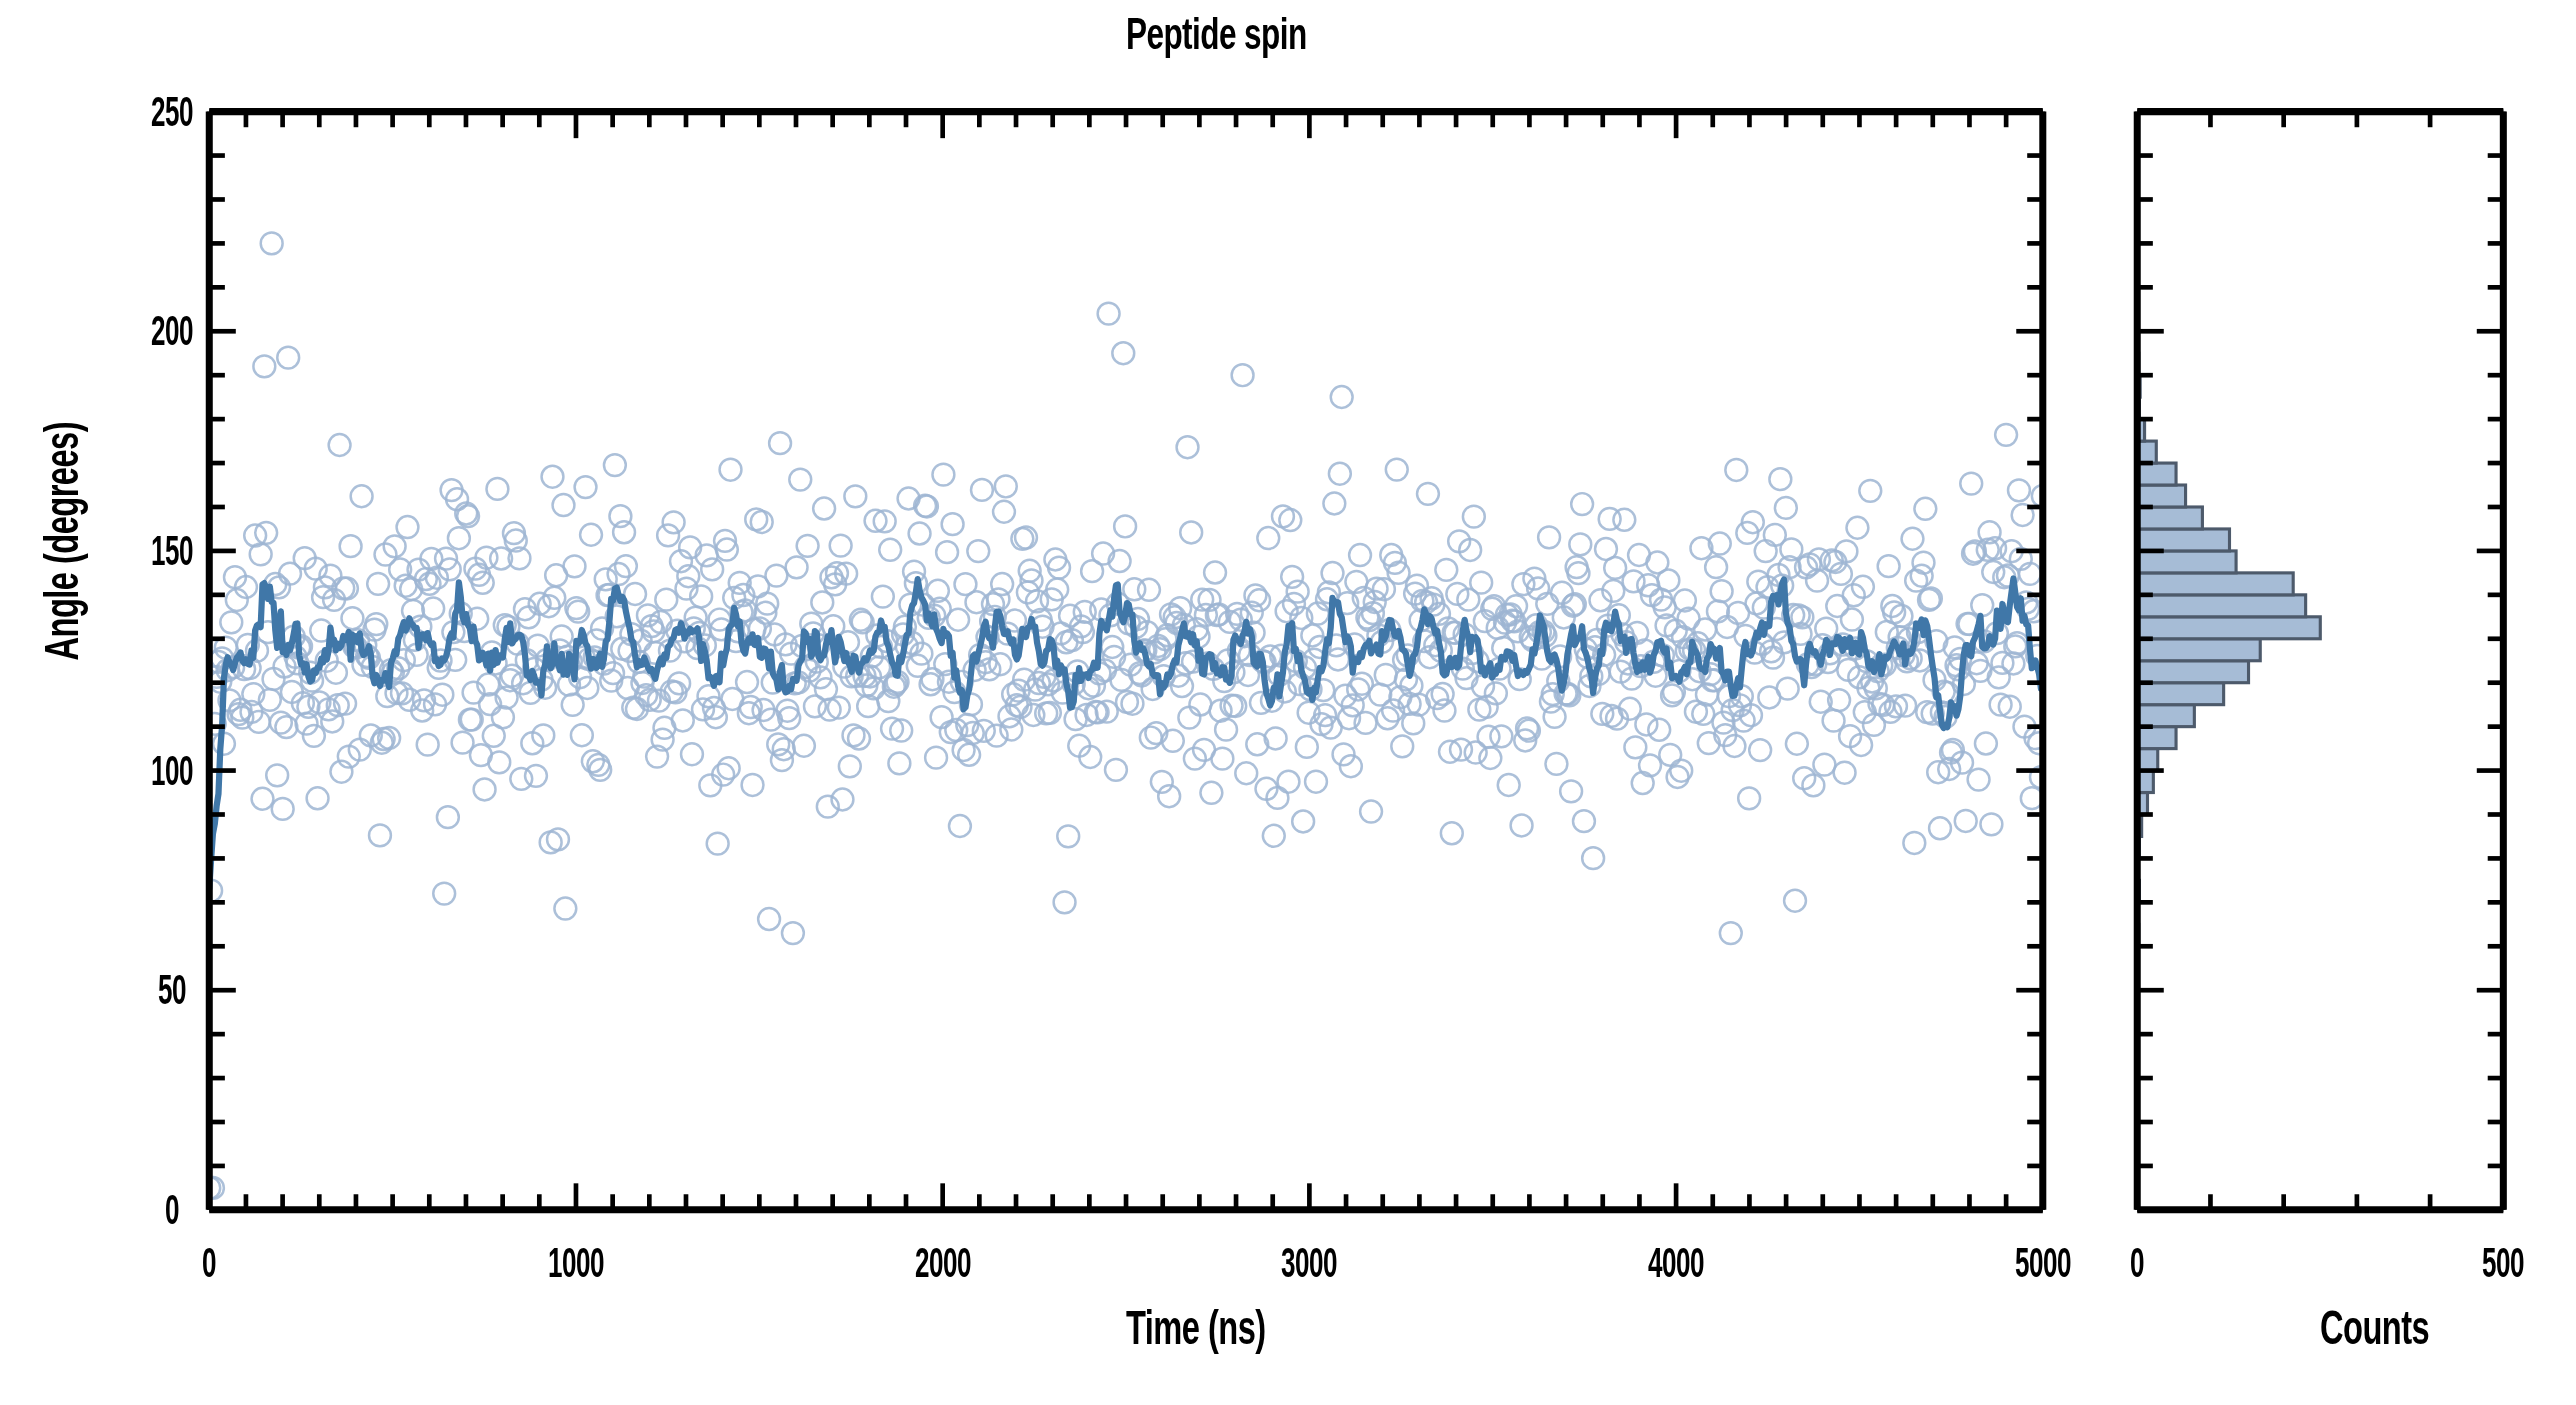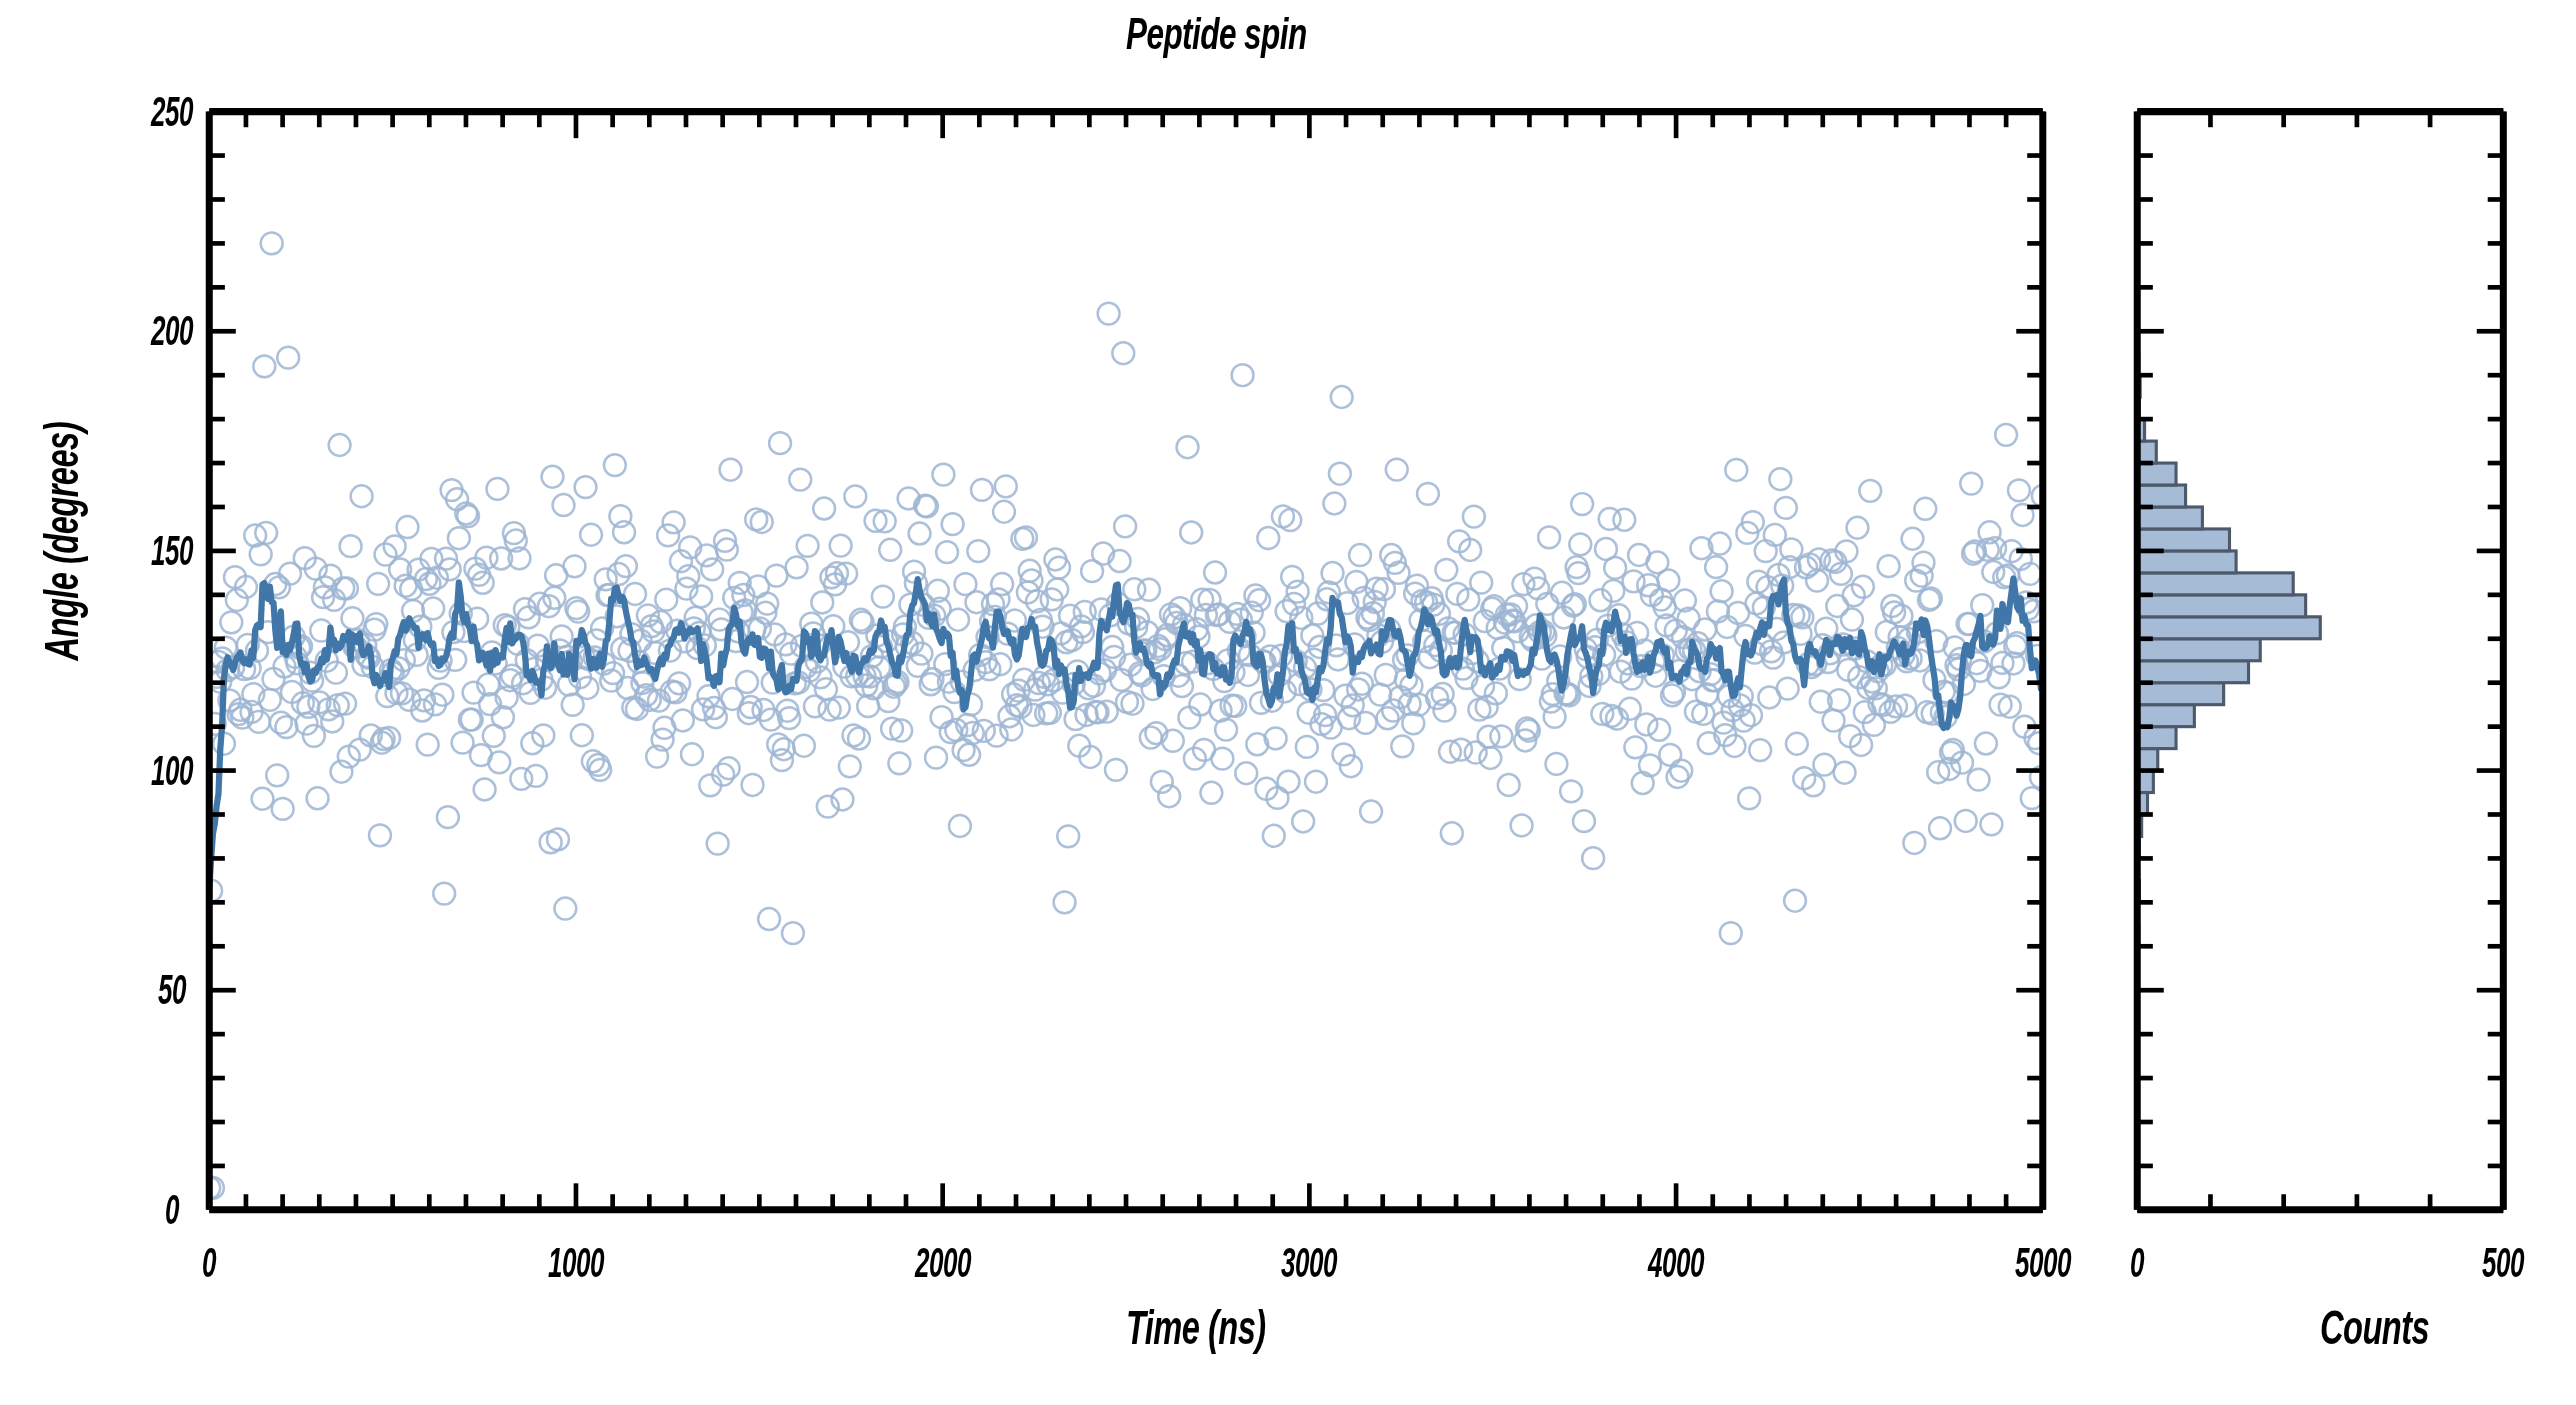--- a/index.html
+++ b/index.html
@@ -1,18 +1,18 @@
 <!DOCTYPE html>
 <html style="font-size:12.5px"><head>
 <meta charset="utf-8">
 <style>
   html,body{margin:0;padding:0;background:#ffffff;}
   body{width:2576px;height:1405px;overflow:hidden;
        font-family:"Liberation Sans","DejaVu Sans",sans-serif;}
-  #root{position:relative;width:2368px;height:1405px;background:#fff;font-style:italic;}
+  #root{position:relative;width:2368px;height:1405px;background:#fff;}
 
   .axis-text{
     position:absolute;
     font-family:"Liberation Sans","DejaVu Sans",sans-serif;
     font-weight:700;
     color:#000;
     white-space:nowrap;
     transform-origin:50% 50%;
     letter-spacing:-0.8px;
   }

